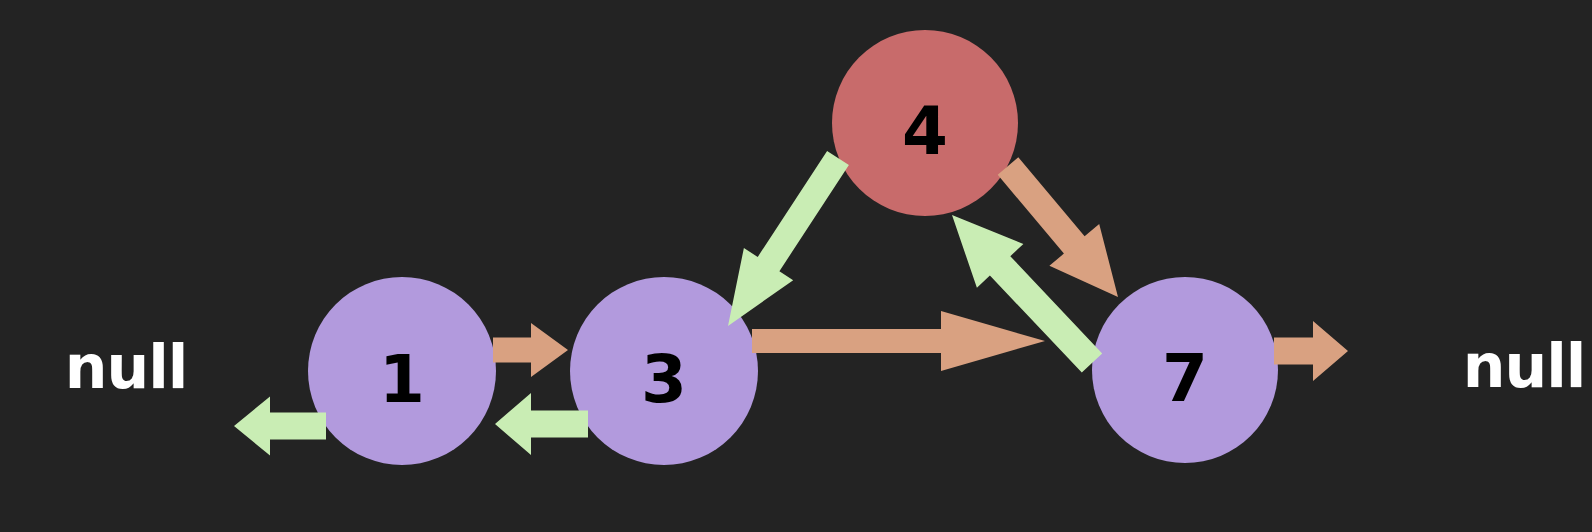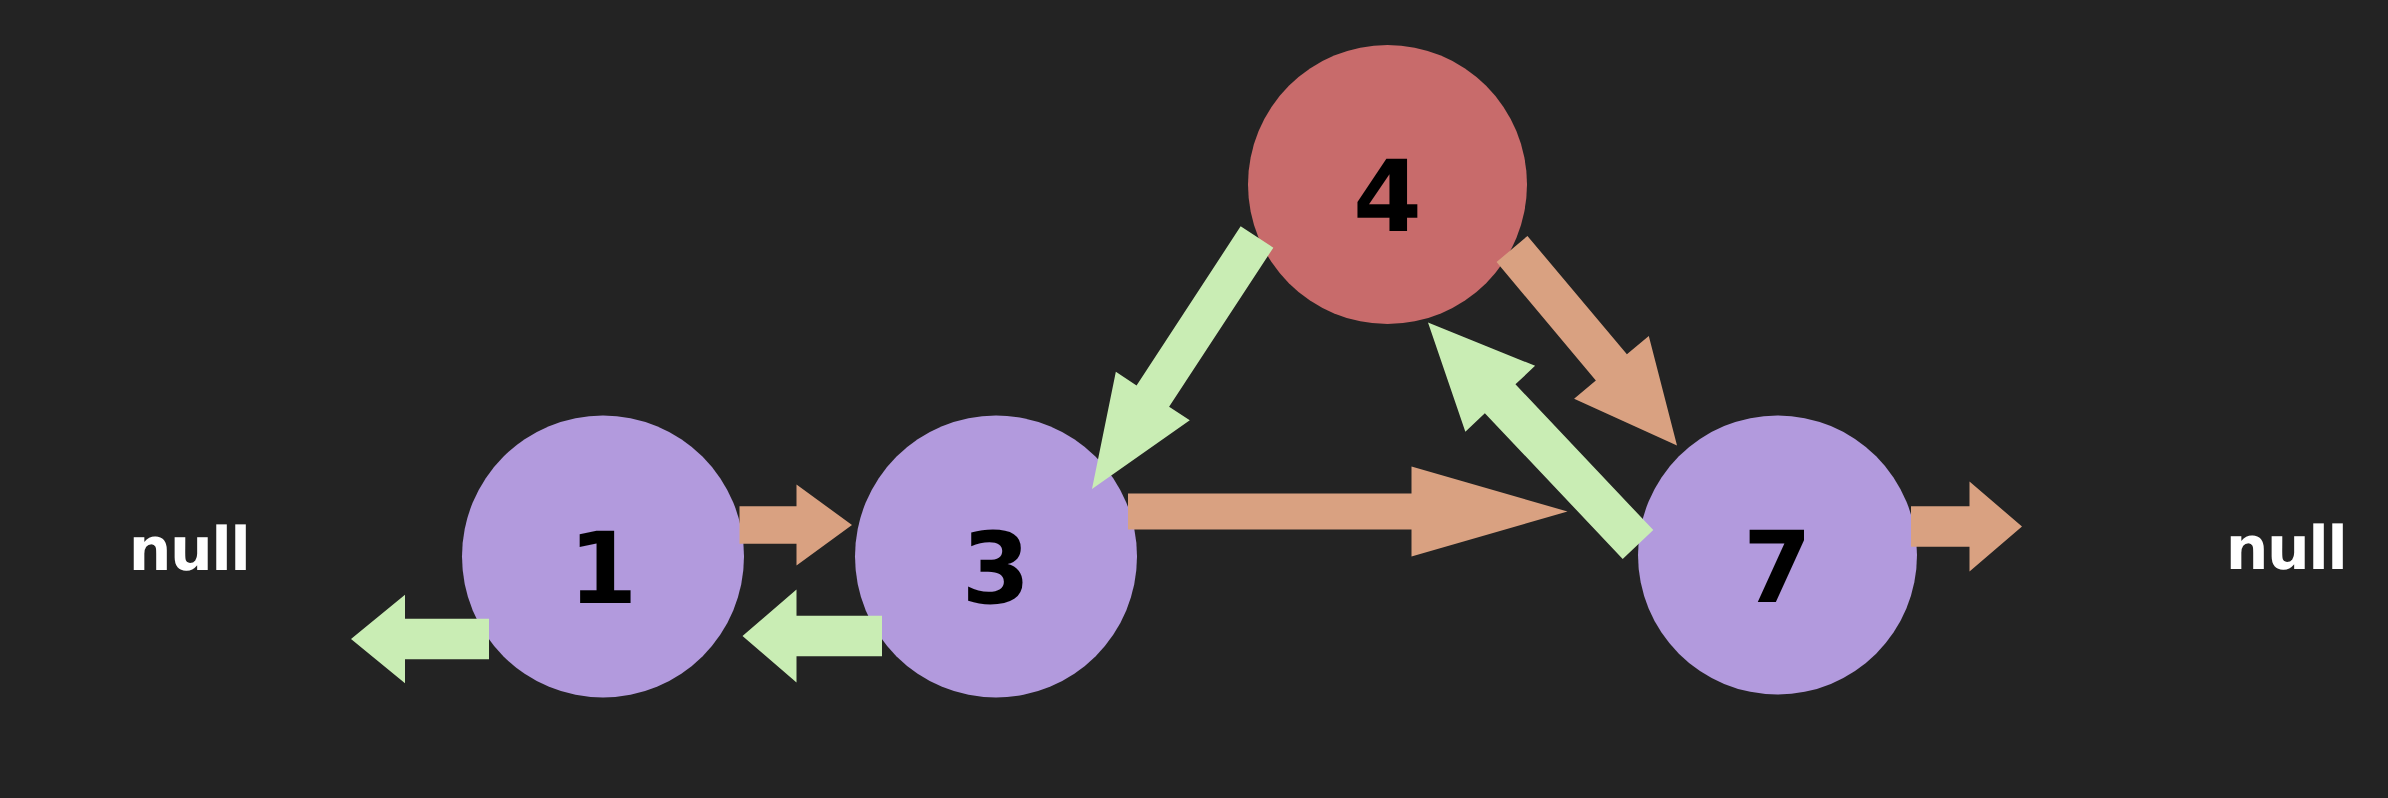--- a/index.html
+++ b/index.html
@@ -7,21 +7,21 @@
     width: 1592px; height: 532px; overflow: hidden;
     background: #232323;
     font-family: "DejaVu Sans", "Liberation Sans", sans-serif;
   }
   .stage { position: relative; width: 1592px; height: 532px; }
   .stage svg { position: absolute; left: 0; top: 0; display: block; }
   .null-label {
     position: absolute;
     transform: translate(-50%, -50%);
     font-weight: bold;
-    font-size: 40px;
+    font-size: 60px;
     line-height: 1;
     letter-spacing: -1px;
     white-space: nowrap;
   }
   .null-left  { left: 126px;  top: 367px; }
   .null-right { left: 1524px; top: 366px; }
 </style>
 </head>
 <body style="background: rgb(35, 35, 35);">
 

